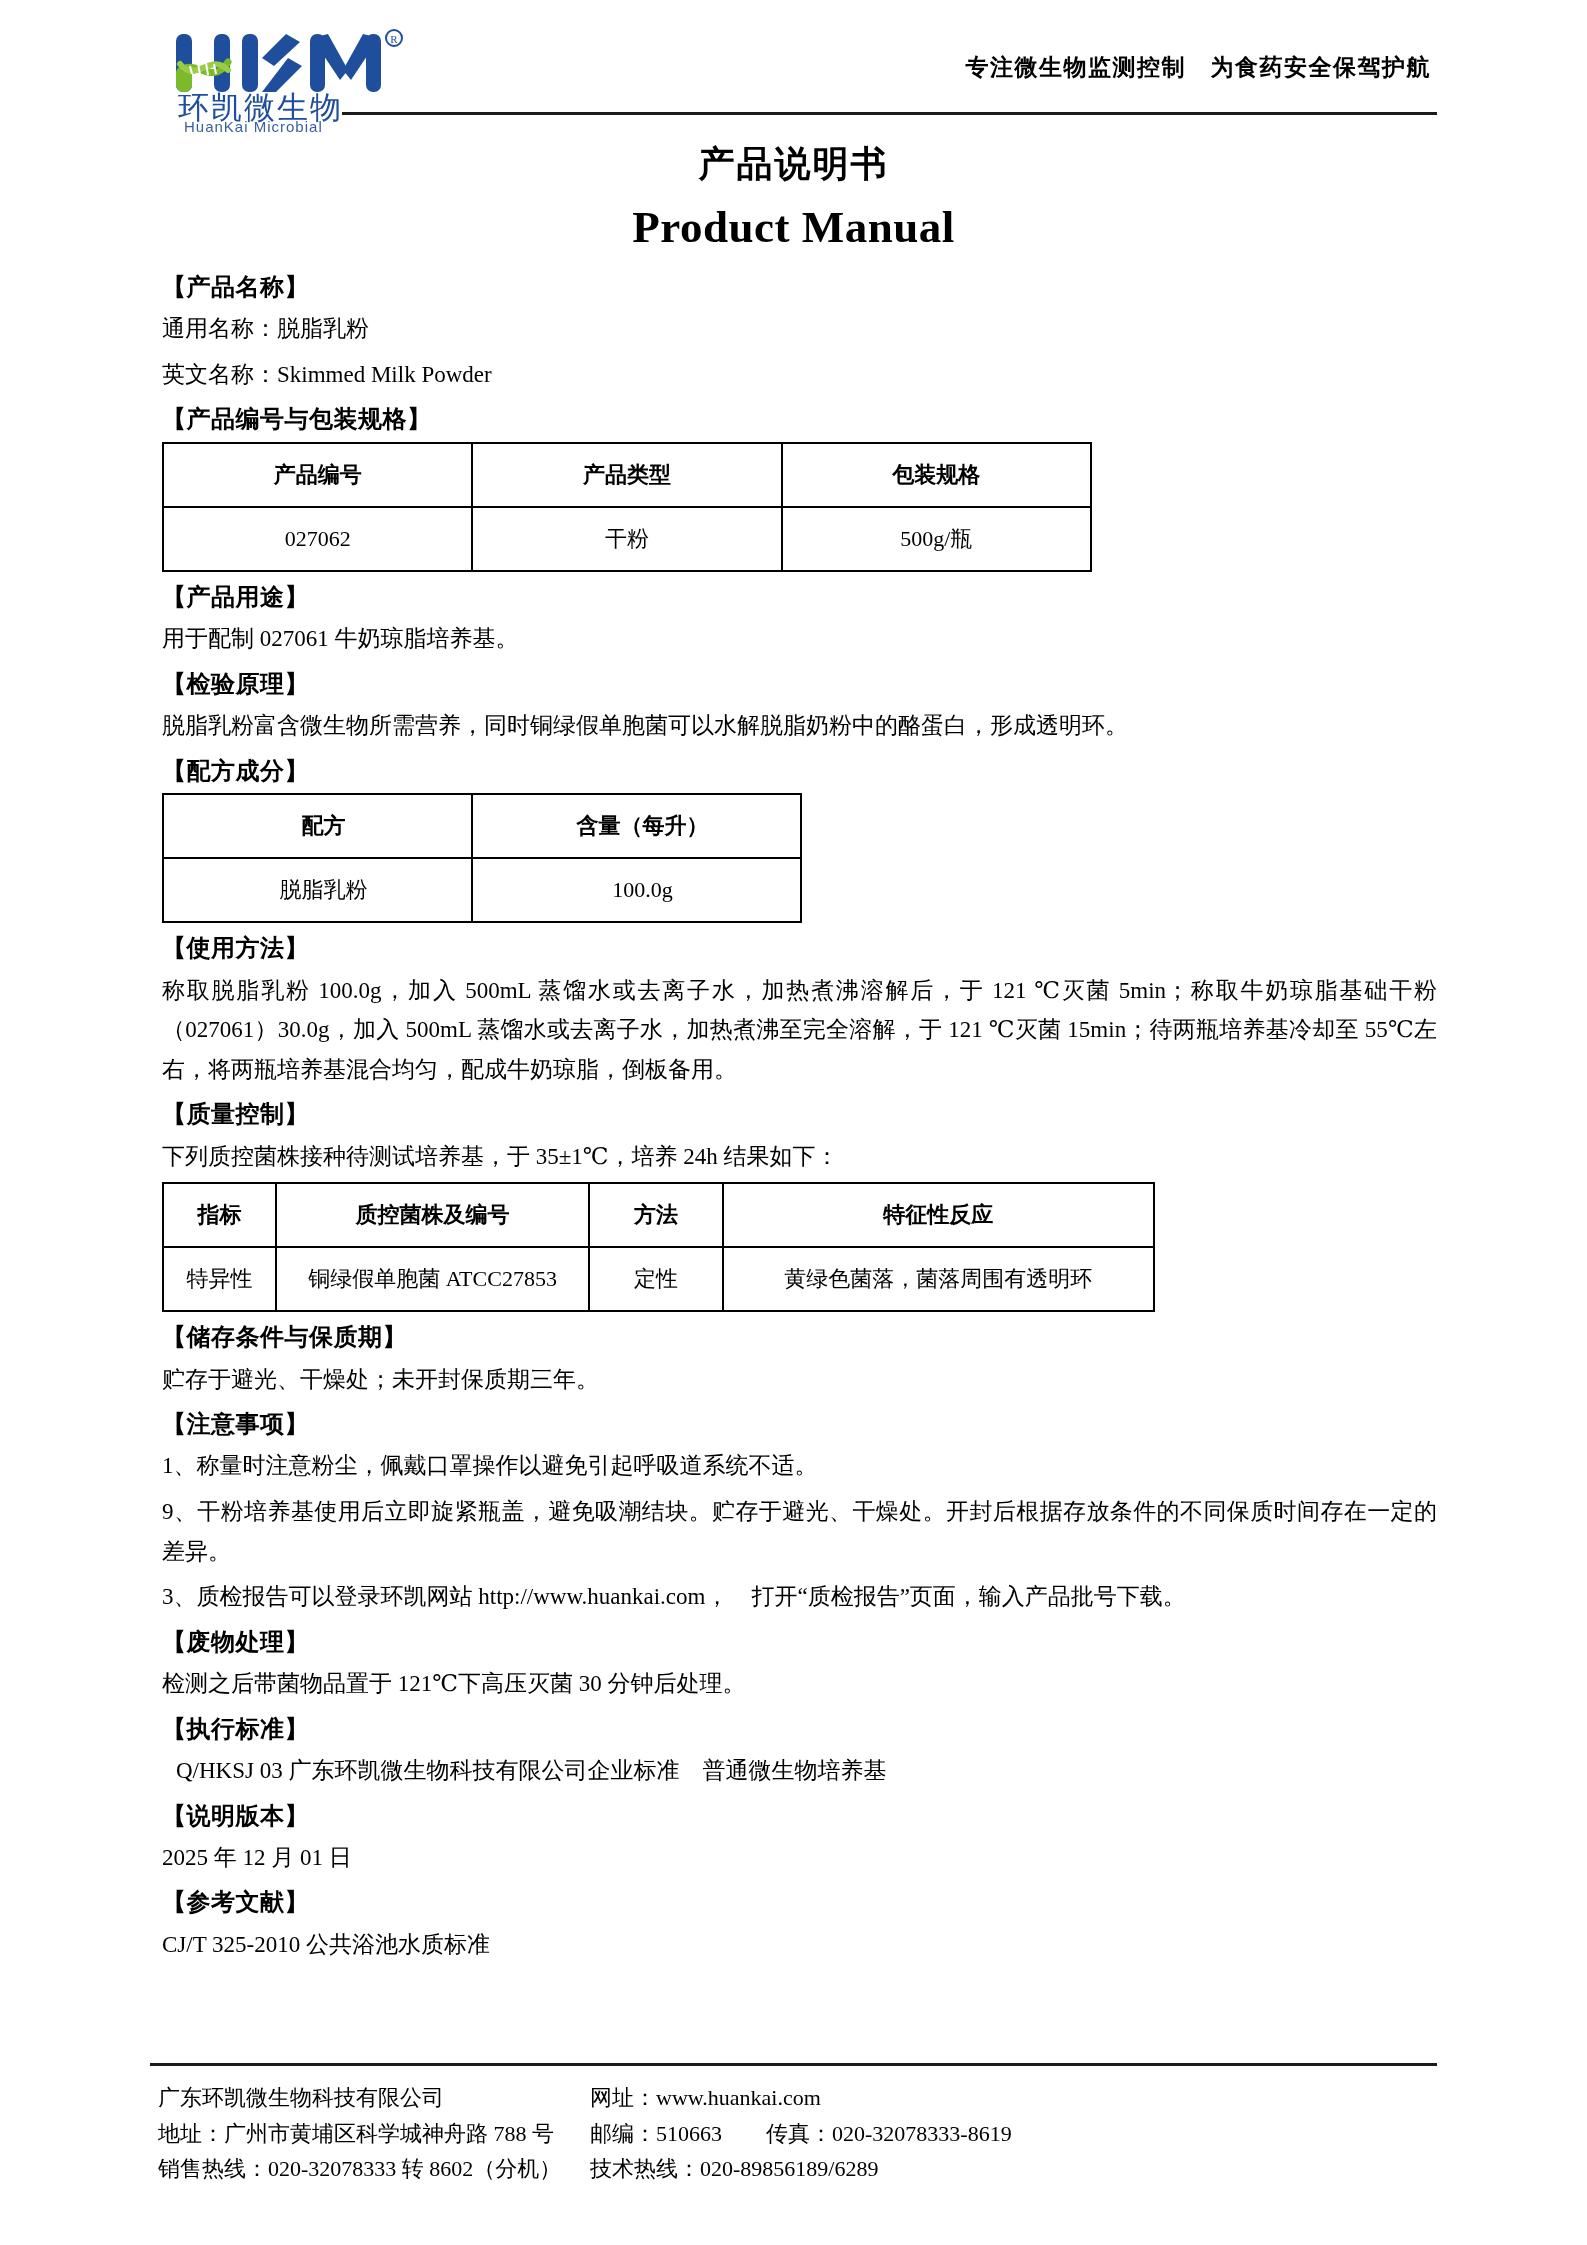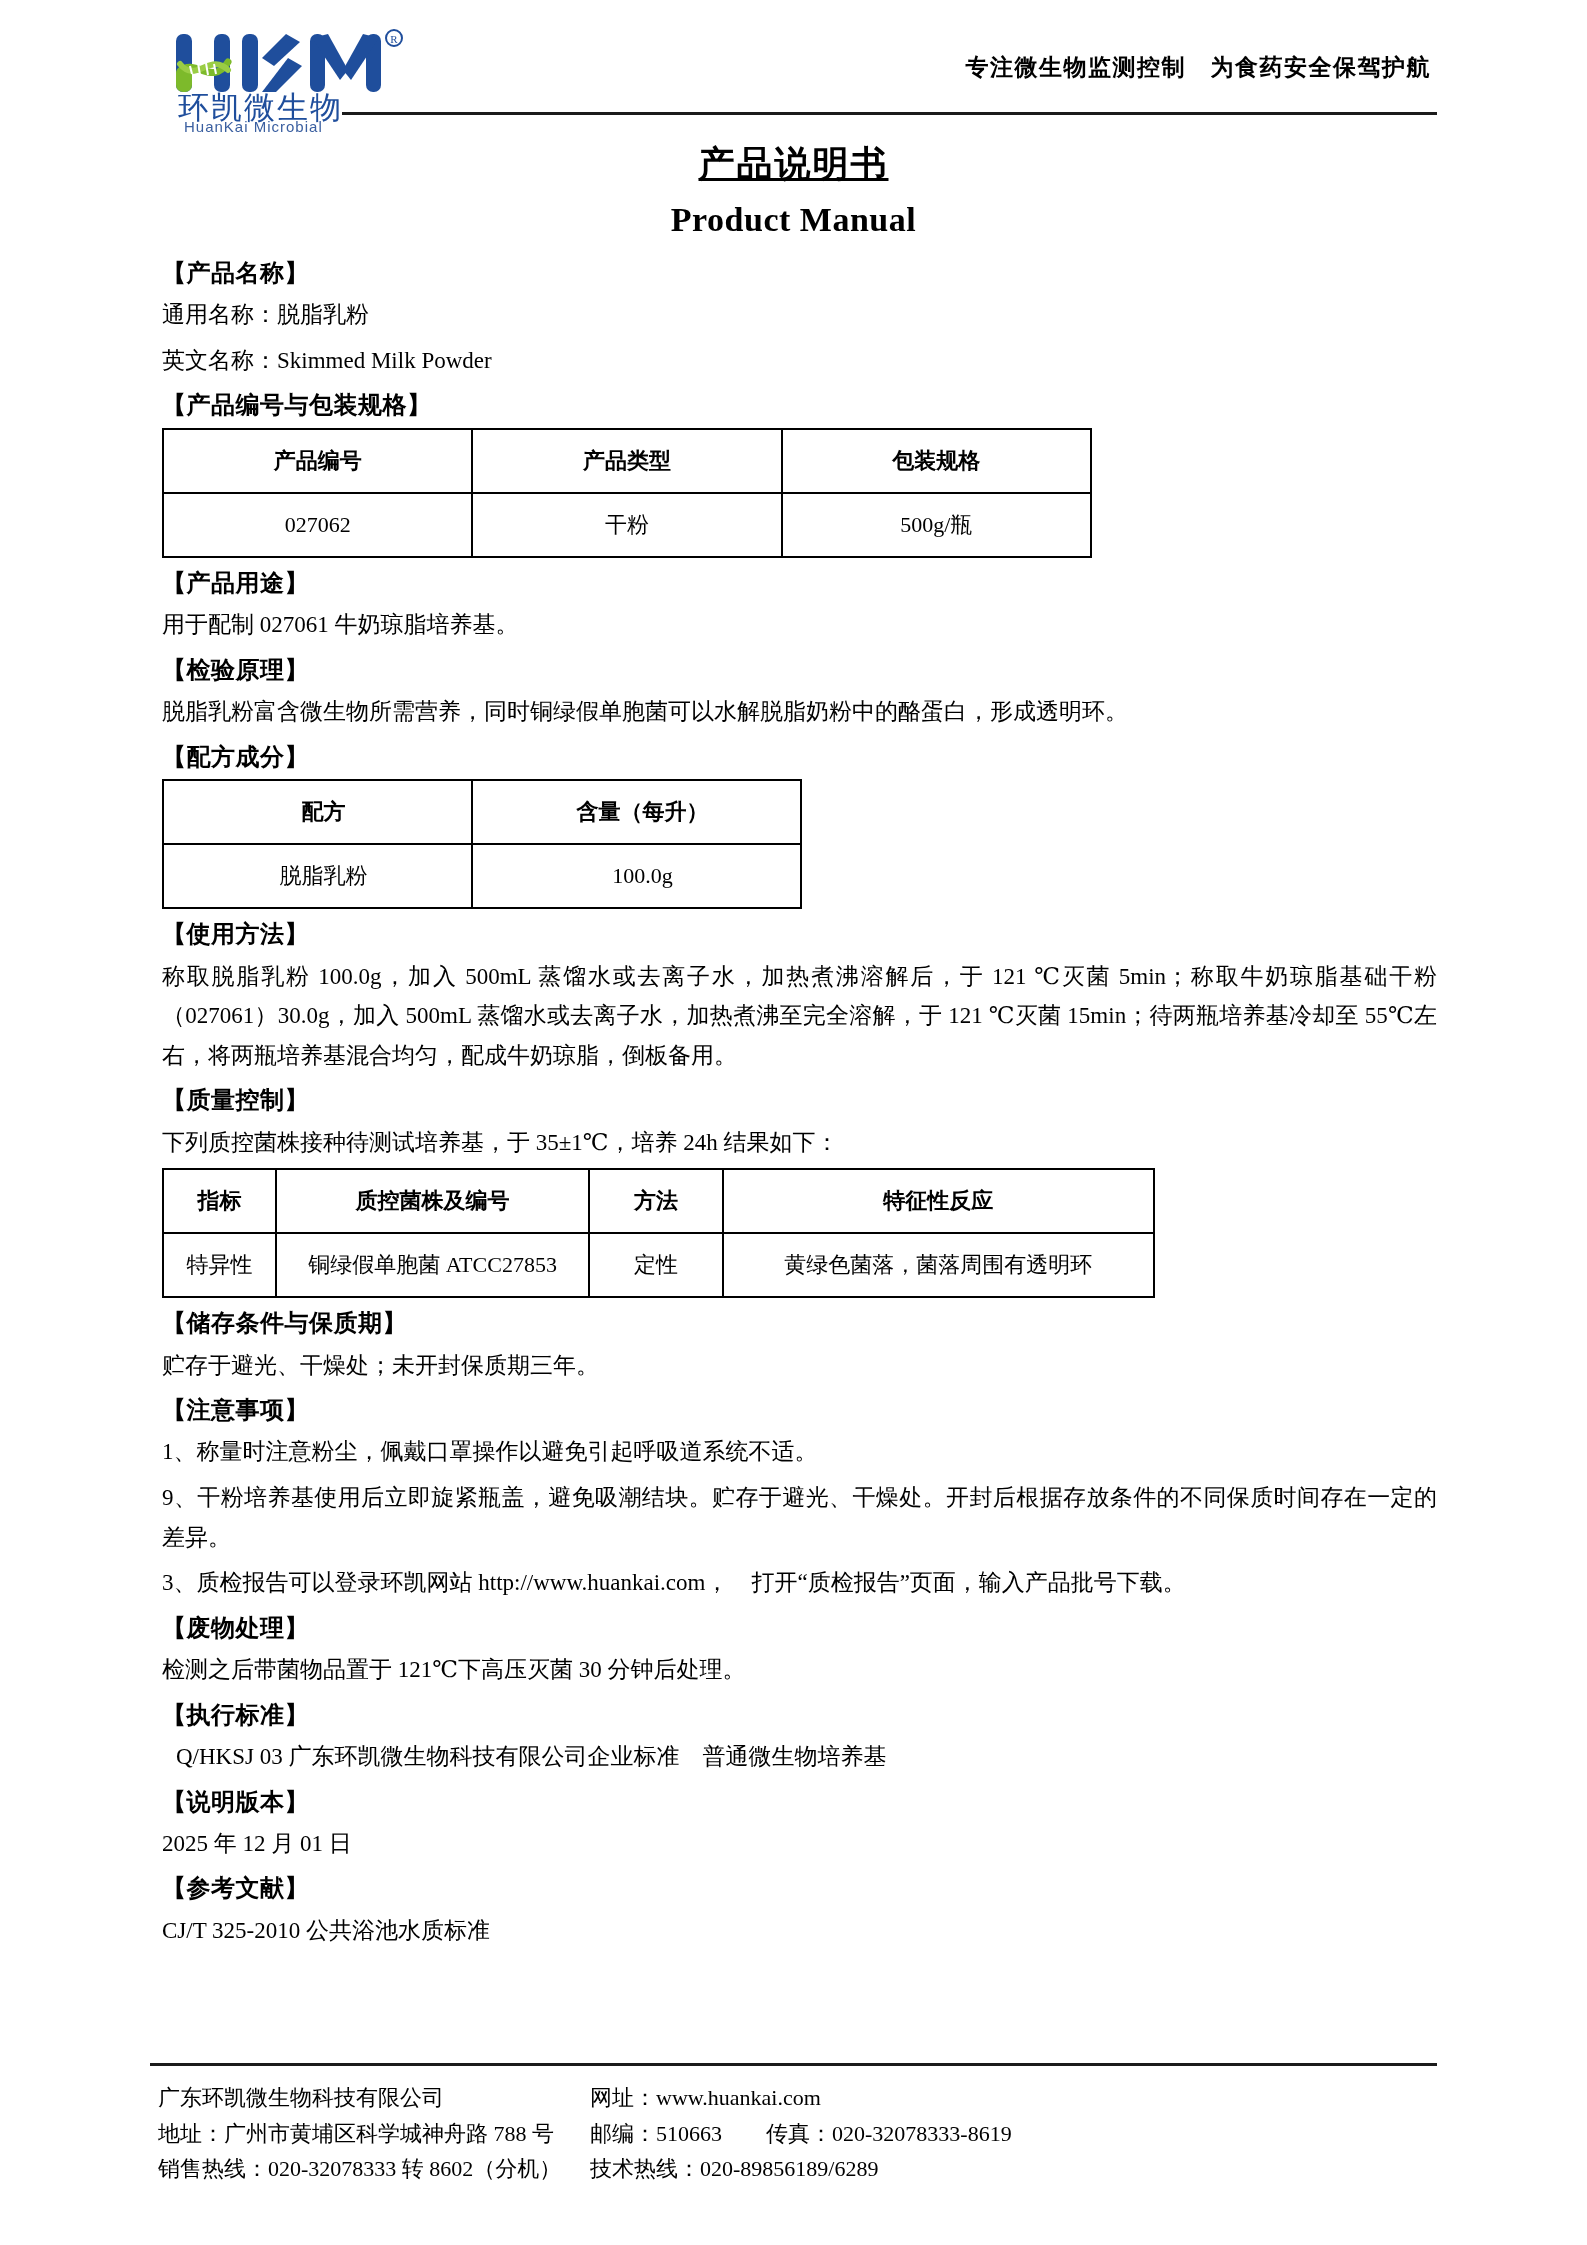--- a/index.html
+++ b/index.html
@@ -57,27 +57,26 @@
   }
 
   
   .doc-title-cn {
     text-align: center;
     font-family: "Liberation Sans", "DejaVu Sans", sans-serif;
     font-weight: bold;
     font-size: 36px;
     letter-spacing: 2px;
     margin: 22px 0 0 0;
-    text-decoration: underline;
   }
   .doc-title-en {
     text-align: center;
     font-family: "Liberation Serif", "DejaVu Serif", serif;
     font-weight: bold;
-    font-size: 34px;
+    font-size: 45px;
     letter-spacing: 0.5px;
     margin: 12px 0 0 0;
   }
 
   
   .body-area {
     margin-top: 18px;
     padding-left: 12px;
   }
   .sec-head {

